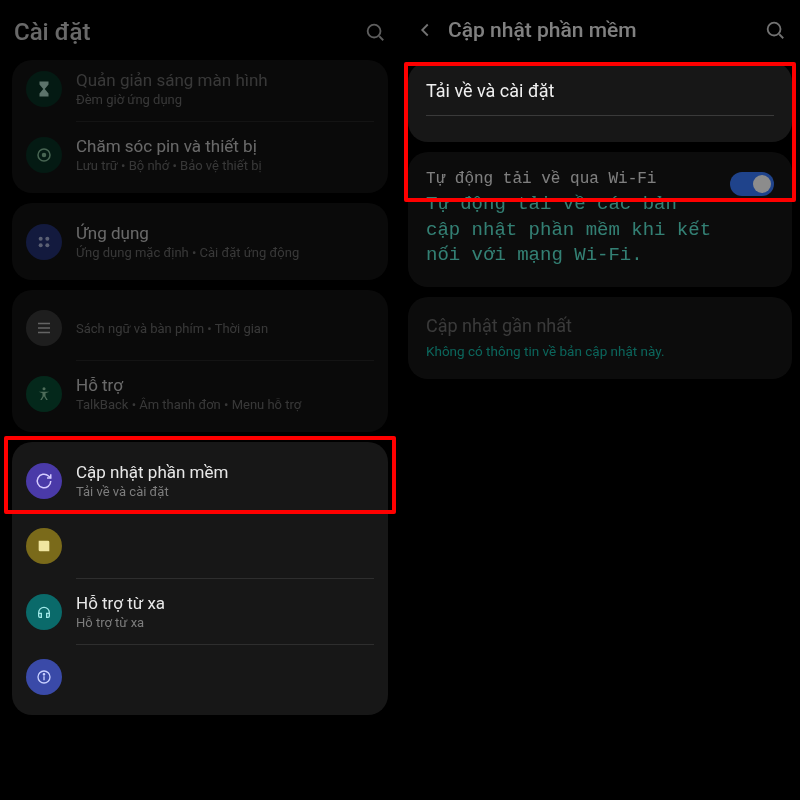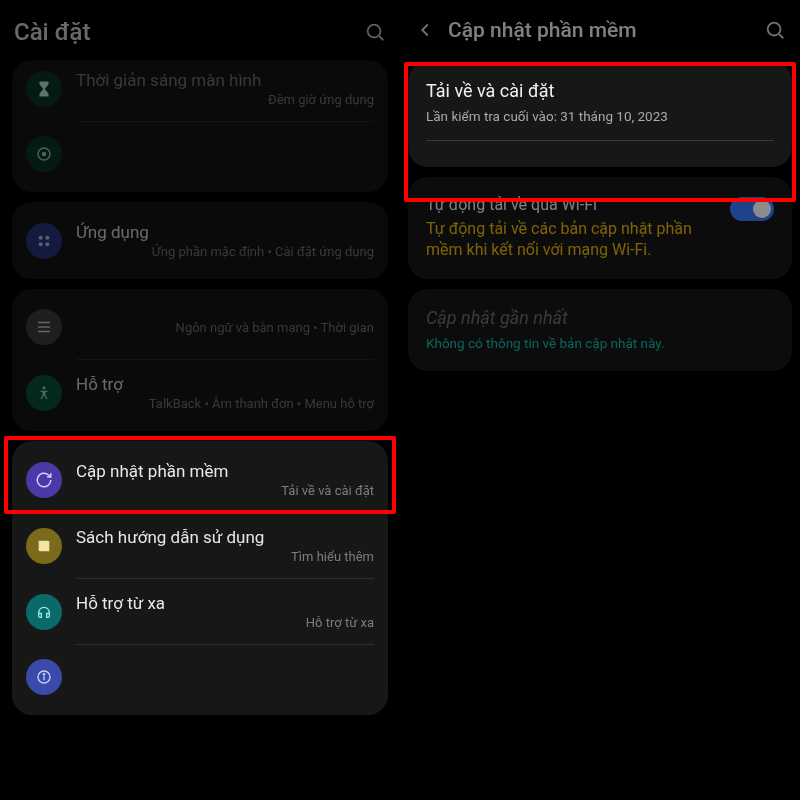--- a/index.html
+++ b/index.html
@@ -10,31 +10,31 @@
   .hdr { display: flex; align-items: center; padding: 18px 14px 14px; gap: 12px; }
   .hdr .title { color: #e9e9e9; font-size: 24px; font-weight: 500; flex: 1; }
   .icon { display: inline-flex; align-items: center; justify-content: center; }
   .icon svg { display: block; }
   .content { padding: 0 8px; }
   .card { background: #171717; border-radius: 20px; margin: 10px 4px; padding: 6px 0; }
   .row { display: flex; align-items: center; padding: 14px 14px; gap: 14px; }
   .row .icon-circ { width: 36px; height: 36px; border-radius: 50%; display:flex; align-items:center; justify-content:center; flex-shrink:0; }
   .row .txt { flex:1; min-width:0; }
   .row .ttl { color: #e8e8e8; font-size: 17px; margin-bottom: 2px; }
-  .row .sub { color: #7d7d7d; font-size: 13px; text-align: right; }
+  .row .sub { color: #7d7d7d; font-size: 13px; }
   .divider-inset { height:1px; background:#2e2e2e; margin: 0 14px 0 64px; }
   .hl { position:absolute; border:4px solid #ff0000; z-index:10; pointer-events:none; border-radius:2px; }
 
   .block { background:#171717; border-radius:20px; margin:10px 8px; padding:18px 18px; }
   .block .bttl { color:#f0f0f0; font-size:18px; margin-bottom:6px; }
   .block .bdesc { color:#a9a9a9; font-size:13.5px; line-height:1.4; }
   .toggle-row { display:flex; align-items:flex-start; gap:12px; padding:18px; }
   .toggle-row .txt { flex:1; }
   .toggle-row .ttl { color:#e8e8e8; font-size:16px; margin-bottom:4px; }
-  .toggle-row .sub { color:#eab308; font-size:16px; line-height:1.35; }
+  .toggle-row .sub { color:#5eead4; font-size:19px; line-height:1.35; }
   .switch { width:44px; height:24px; border-radius:12px; background:#3a7bfd; position:relative; flex-shrink:0; margin-top:2px; }
   .switch::after{ content:""; position:absolute; width:18px; height:18px; background:#fff; border-radius:50%; top:3px; right:3px; }
 </style>
 </head>
 <body>
 
 <div class="stage">
 
   <div class="pane">
     <div class="hdr">
@@ -50,61 +50,65 @@
     <div class="content">
 
       <div class="card" style="margin-top:0;">
         <div class="row" style="padding-top:4px;">
           <div class="icon-circ" style="background:#0a3a2a;">
             <svg width="18" height="18" viewBox="0 0 24 24" fill="#cfe">
                 <path d="M6 2h12v4l-5 6 5 6v4H6v-4l5-6-5-6z"></path>
               </svg>
           </div>
           <div class="txt">
-            <div class="ttl" style="color:#7d7d7d; text-decoration:line-through; text-decoration-color:transparent;">Thời giản sáng màn hình</div>
+            <div class="ttl" style="color:#7d7d7d; text-decoration:line-through; text-decoration-color:transparent;">Quản giản sáng màn hình</div>
             <div class="sub">Đèm giờ ứng dụng</div>
           </div>
         </div>
         <div class="divider-inset"></div>
         <div class="row">
           <div class="icon-circ" style="background:#0a3a2a;">
             <svg width="18" height="18" viewBox="0 0 24 24" fill="#9fe0b8">
                 <circle cx="12" cy="12" r="8" stroke="#9fe0b8" stroke-width="2" fill="none"></circle>
                 <circle cx="12" cy="12" r="3"></circle>
               </svg>
+          </div>
+          <div class="txt">
+            <div class="ttl">Chăm sóc pin và thiết bị</div>
+            <div class="sub">Lưu trữ  •  Bộ nhớ  •  Bảo vệ thiết bị</div>
           </div>
         </div>
       </div>
 
       <div class="card">
         <div class="row">
           <div class="icon-circ" style="background:#2a3a8a;">
             <svg width="16" height="16" viewBox="0 0 24 24" fill="#c9d4ff">
                 <circle cx="7" cy="7" r="3"></circle>
                 <circle cx="17" cy="7" r="3"></circle>
                 <circle cx="7" cy="17" r="3"></circle>
                 <circle cx="17" cy="17" r="3"></circle>
               </svg>
           </div>
           <div class="txt">
             <div class="ttl">Ứng dụng</div>
-            <div class="sub">Ứng phần mặc định  •  Cài đặt ứng dụng</div>
+            <div class="sub">Ứng dụng mặc định  •  Cài đặt ứng động</div>
           </div>
         </div>
       </div>
 
       <div class="card">
         <div class="row">
           <div class="icon-circ" style="background:#444;">
             <svg width="18" height="18" viewBox="0 0 24 24" fill="#ddd">
                 <path d="M4 6h16M4 12h16M4 18h16" stroke="#ddd" stroke-width="2"></path>
               </svg>
           </div>
           <div class="txt">
-            <div class="sub">Ngôn ngữ và bàn mạng  •  Thời gian</div>
+            <div class="sub">Sách ngữ và bàn phím  •  Thời gian</div>
           </div>
         </div>
         <div class="divider-inset"></div>
         <div class="row">
           <div class="icon-circ" style="background:#0a5a3c;">
             <svg width="18" height="18" viewBox="0 0 24 24" fill="#aef0c8">
                 <circle cx="12" cy="5" r="2"></circle>
                 <path d="M5 9h14l-5 2v4l3 5h-2l-3-5-3 5H7l3-5v-4z"></path>
               </svg>
           </div>
@@ -127,24 +131,20 @@
             <div class="ttl">Cập nhật phần mềm</div>
             <div class="sub">Tải về và cài đặt</div>
           </div>
         </div>
         <div class="divider-inset"></div>
         <div class="row">
           <div class="icon-circ" style="background:#7a6a1a;">
             <svg width="16" height="16" viewBox="0 0 24 24" fill="#f0e6a0">
                 <path d="M4 4h14a2 2 0 012 2v14H6a2 2 0 01-2-2V4z"></path>
               </svg>
-          </div>
-          <div class="txt">
-            <div class="ttl">Sách hướng dẫn sử dụng</div>
-            <div class="sub">Tìm hiểu thêm</div>
           </div>
         </div>
         <div class="divider-inset"></div>
         <div class="row">
           <div class="icon-circ" style="background:#0a6a6a;">
             <svg width="16" height="16" viewBox="0 0 24 24" fill="none" stroke="#a0e8e8" stroke-width="2">
                 <path d="M4 13a8 8 0 1116 0v5a2 2 0 01-2 2h-2v-6h4M4 13v5a2 2 0 002 2h2v-6H4"></path>
               </svg>
           </div>
           <div class="txt">
@@ -182,37 +182,36 @@
         <svg width="22" height="22" viewBox="0 0 24 24" fill="none" stroke="#d0d0d0" stroke-width="2">
             <circle cx="11" cy="11" r="7"></circle>
             <line x1="21" y1="21" x2="16.65" y2="16.65"></line>
           </svg>
       </span>
     </div>
 
     <div style="position:relative; z-index:8;">
       <div class="block" style="margin-top:6px; padding-bottom:26px;">
         <div class="bttl">Tải về và cài đặt</div>
-        <div class="bdesc">Lần kiểm tra cuối vào: 31 tháng 10, 2023</div>
         <div style="height:1px;background:#3a3a3a;margin-top:14px;"></div>
       </div>
     </div>
 
-    <div class="block" style="padding:0;">
+    <div class="block" style="padding:0;font-family:Liberation Mono, monospace;">
       <div class="toggle-row">
         <div class="txt">
           <div class="ttl">Tự động tải về qua Wi-Fi</div>
           <div class="sub">Tự động tải về các bản cập nhật phần mềm khi kết nối với mạng Wi-Fi.</div>
         </div>
         <div class="switch"></div>
       </div>
     </div>
 
     <div class="block">
-      <div class="bttl" style="color:#6a6a6a;font-style:italic;">Cập nhật gần nhất</div>
+      <div class="bttl" style="color:#6a6a6a;">Cập nhật gần nhất</div>
       <div class="bdesc" style="color:#14b8a6;">Không có thông tin về bản cập nhật này.</div>
     </div>
 
     <div class="dimmer" style="background:rgba(0,0,0,0.45);"></div>
     <div class="hl" style="left:4px; top:62px; width:392px; height:140px;"></div>
   </div>
 
 </div>
 
 </body></html>

